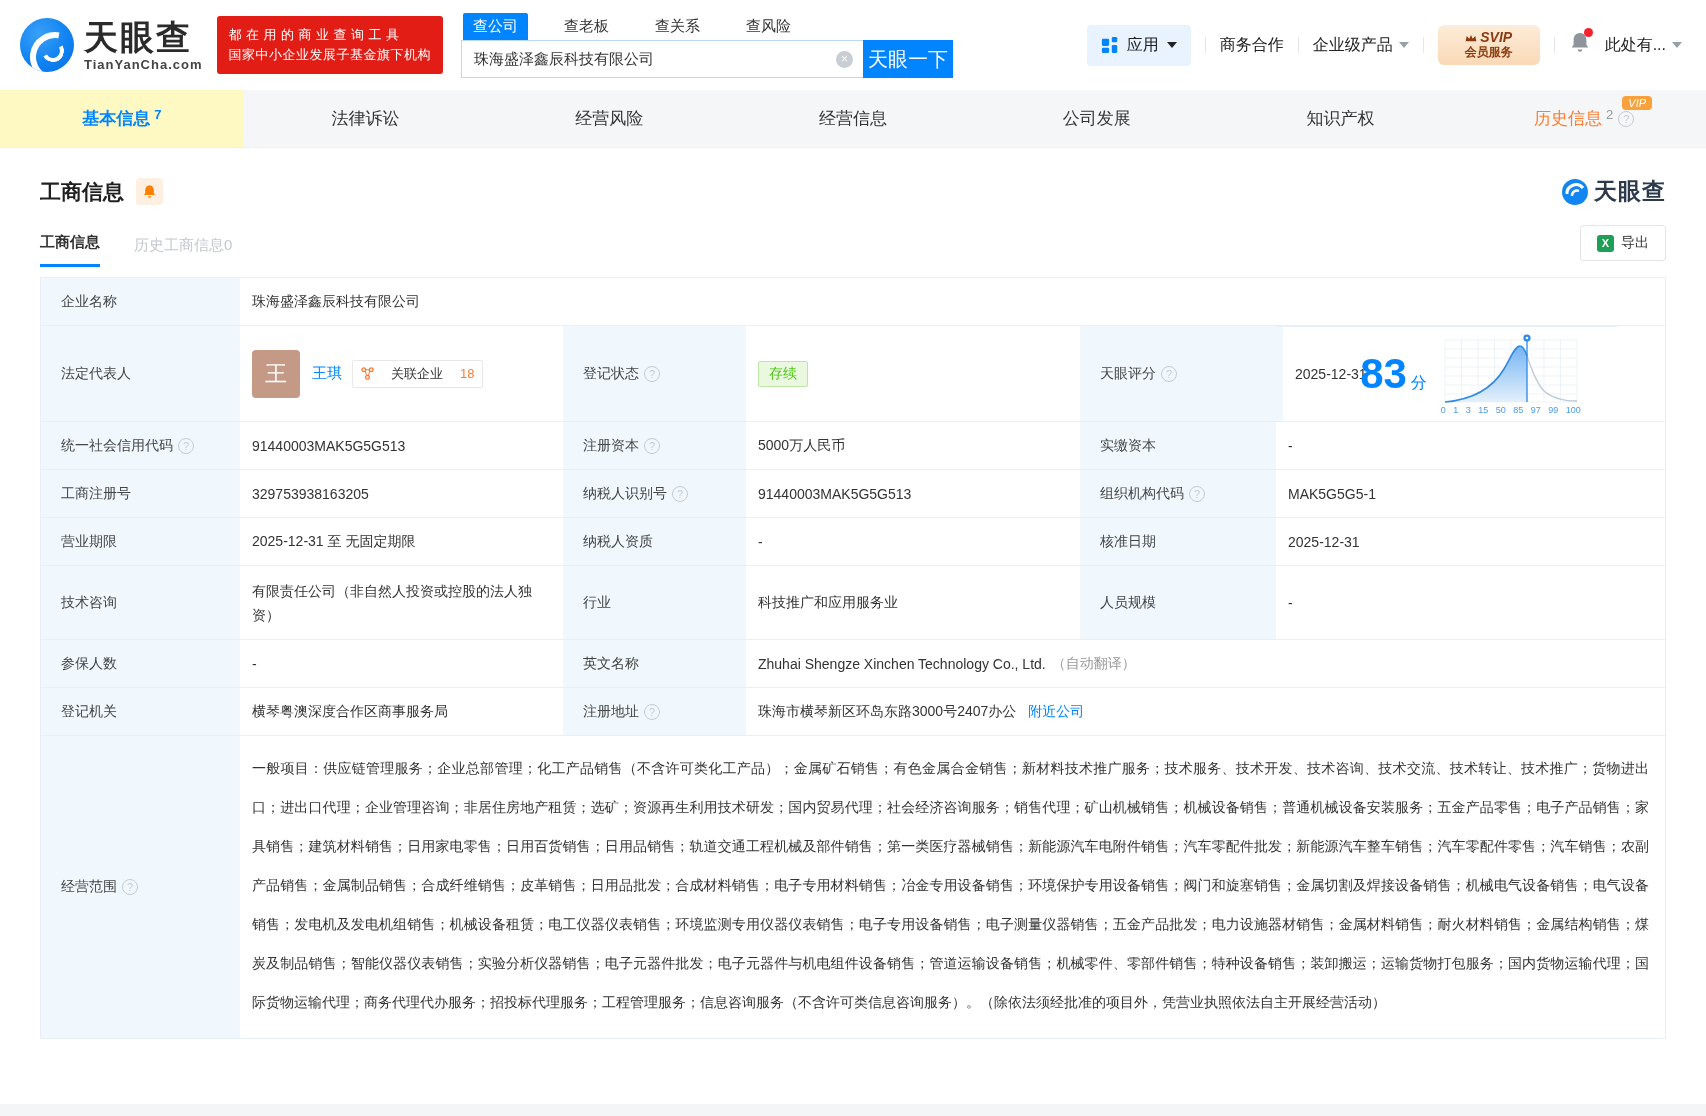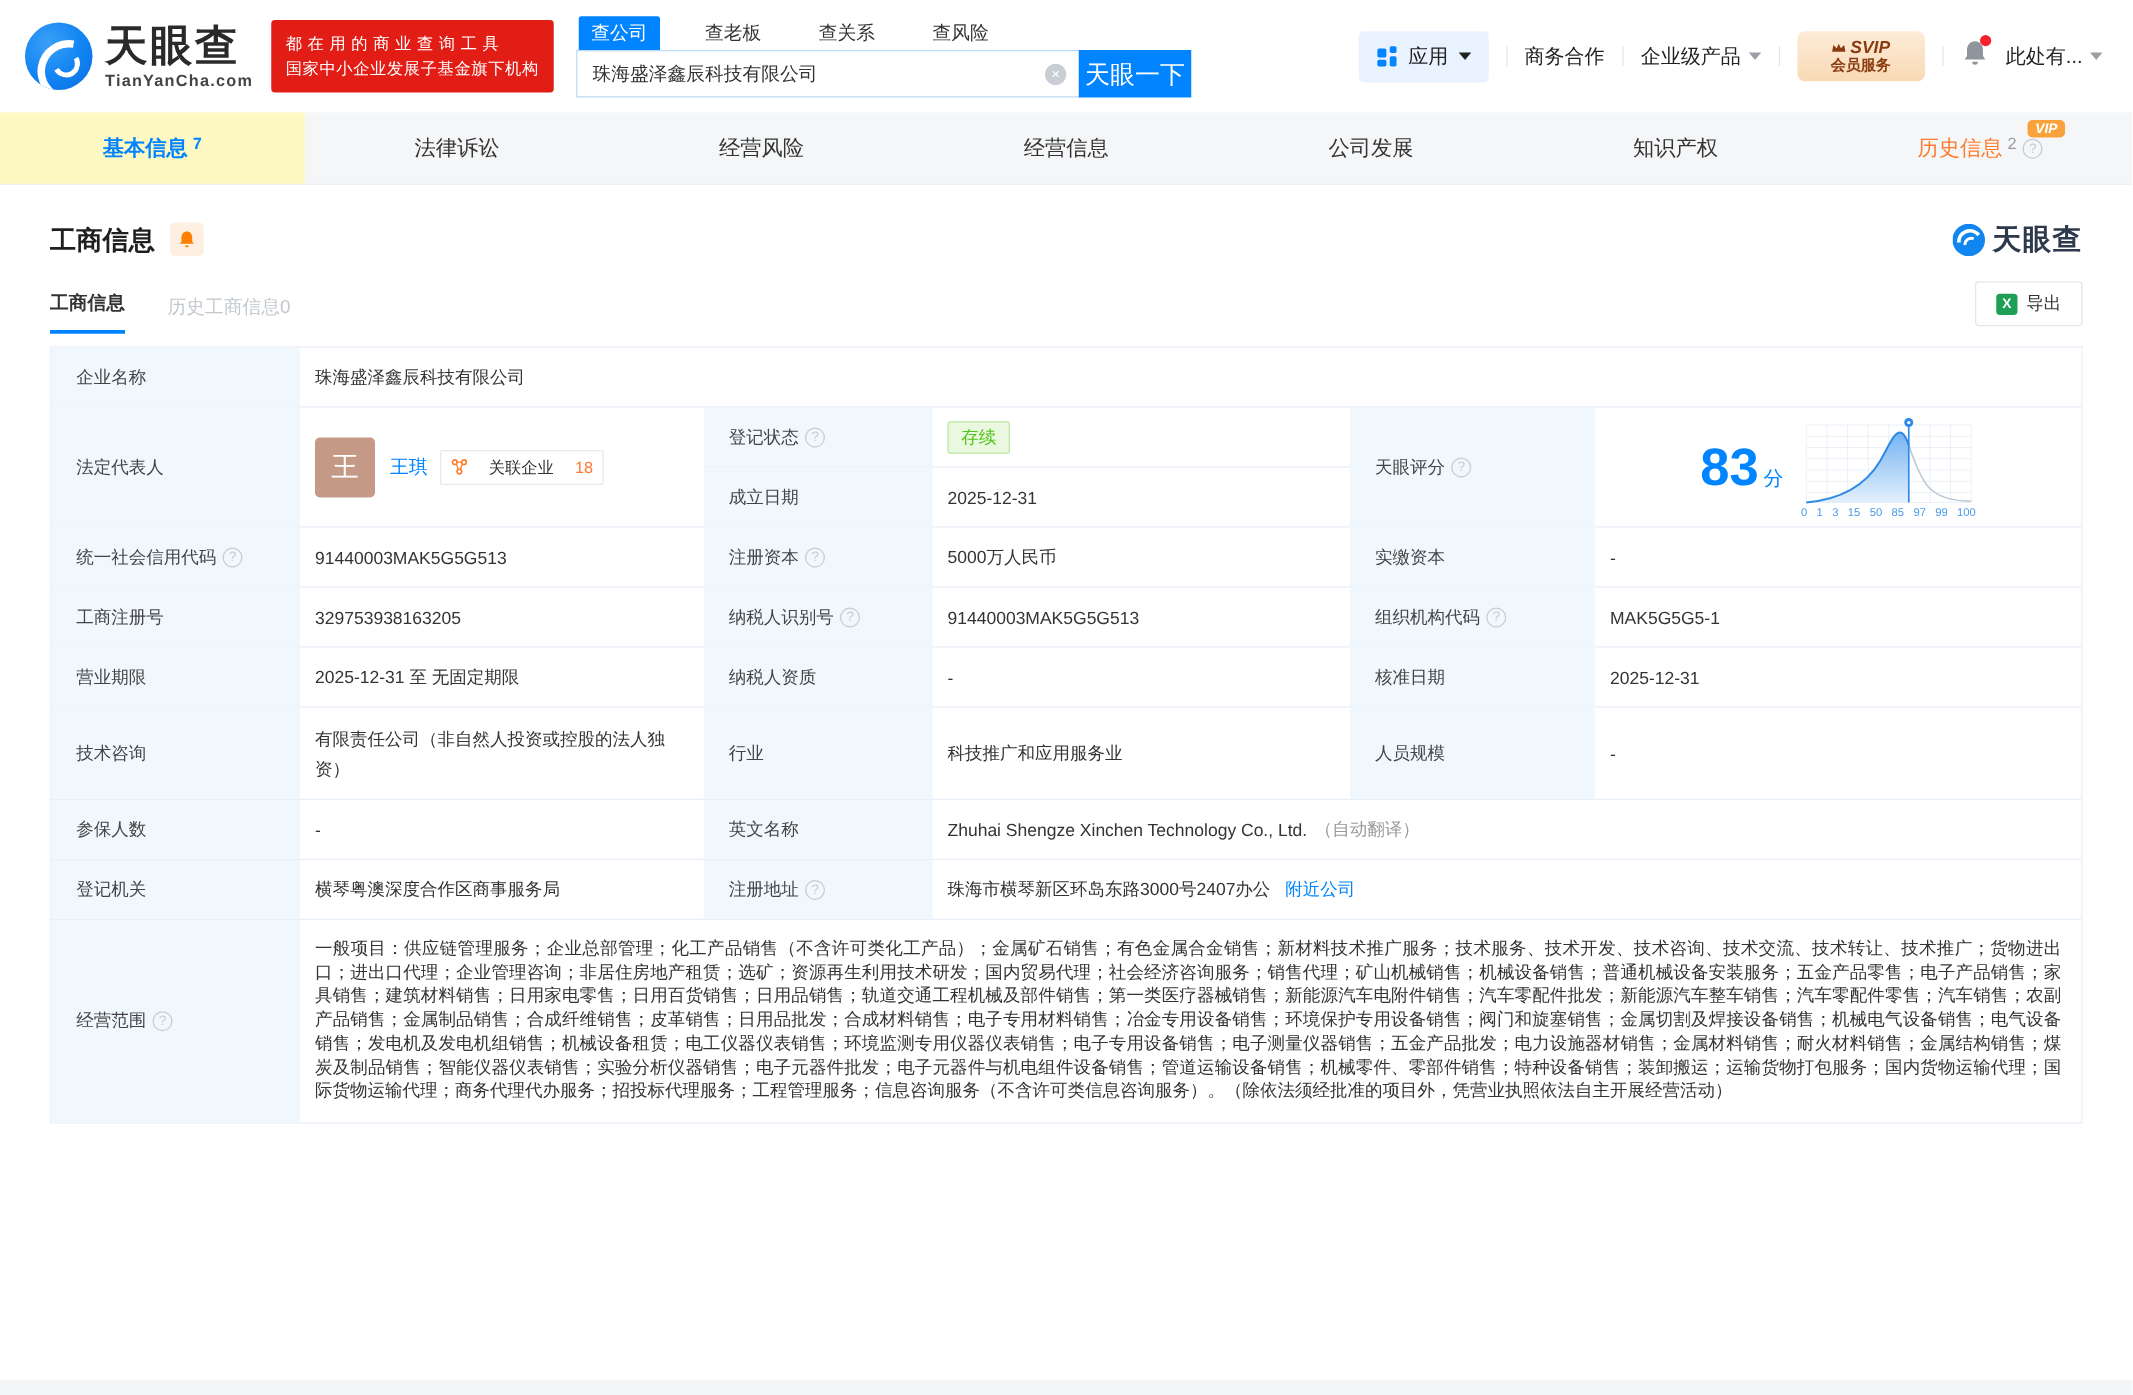--- a/index.html
+++ b/index.html
@@ -56,21 +56,21 @@
   
   .nav { height:58px; background:#f5f6f8; display:flex; border-bottom:1px solid #eef0f2; }
   .nav-tab { flex:1; display:flex; align-items:center; justify-content:center; font-size:17px;
     color:#333; cursor:pointer; position:relative; }
   .nav-tab.active { background:#fef9c3; color:#0084ff; font-weight:bold; }
   .nav-count { font-size:13px; margin-left:4px; transform:translateY(-4px); display:inline-block; }
   .nav-tab.active .nav-count { color:#0084ff; }
   .nav-tab.vip-tab { color:#ff7b2e; }
   .nav-count.gray { color:#999; }
   .vip-flag { position:absolute; top:6px; right:54px; background:#f9a13a; color:#fff; font-size:11px;
-    font-weight:bold; font-style:italic; border-radius:4px; padding:1px 6px; }
+    font-weight:normal; font-style:italic; border-radius:4px; padding:1px 6px; }
   .help-circle { width:16px; height:16px; border:1px solid #c6cbd1; color:#c6cbd1; border-radius:50%;
     font-size:11px; line-height:14px; text-align:center; display:inline-block; margin-left:5px; }
 
   
   .main { padding:0 40px; }
   .section-head { display:flex; align-items:center; margin-top:28px; }
   .section-title { font-size:21px; font-weight:bold; color:#1f1f1f; }
   .bell-chip { width:27px; height:27px; margin-left:12px; background:#fdf0e3; border-radius:4px;
     display:flex; align-items:center; justify-content:center; cursor:pointer; }
   .watermark { margin-left:auto; display:flex; align-items:center; gap:6px; }
@@ -89,21 +89,21 @@
 
   
   .biz-table { margin-top:10px; border:1px solid #e7f0f8; border-bottom:none; font-size:14px; }
   .t-row { display:flex; border-bottom:1px solid #e7f0f8; }
   .t-label { background:#f0f8fe; color:#404say040; display:flex; align-items:center; padding:0 10px 0 20px;
     flex:0 0 auto; color:#444; }
   .t-value { display:flex; align-items:center; padding:0 14px 0 12px; color:#333; }
   .w1{width:199px;} .w2{width:323px;} .w3{width:183px;} .w4{width:334px;} .w5{width:196px;} .w6{flex:1;}
   .h48 { min-height:48px; }
   .h74 { min-height:74px; }
-  .stack { display:flex; flex-direction:column; }
+  .stack { display:flex; flex-direction:row;gap:20px; }
   .stack .sub-row { display:flex; flex:1; }
   .stack .sub-row + .sub-row { border-top:1px solid #e7f0f8; }
 
   .avatar { width:48px; height:48px; border-radius:4px; background:#c49a87; color:#fff; font-size:22px;
     display:flex; align-items:center; justify-content:center; flex:0 0 auto; }
   .rep-name { color:#0084ff; font-size:15px; margin-left:12px; cursor:pointer; }
   .rel-badge { margin-left:10px; border:1px solid #e8e8e8; border-radius:2px; padding:4px 8px;
     display:flex; align-items:center; gap:17px; font-size:13px; color:#333; cursor:pointer; }
   .rel-count { color:#ff7b2e; }
 
@@ -112,21 +112,21 @@
 
   .score-cell { display:flex; align-items:center; justify-content:center; gap:14px; padding:6px 10px; }
   .score-num { font-size:42px; font-weight:bold; color:#0084ff; line-height:1; }
   .score-unit { font-size:16px; color:#0084ff; }
   .score-chart { display:flex; flex-direction:column; }
   .ticks { display:flex; justify-content:space-between; width:140px; font-size:9px; color:#4a9bea; margin-top:1px; }
 
   .muted { color:#999; margin-left:6px; }
   .link { color:#0084ff; cursor:pointer; margin-left:12px; white-space:nowrap; }
 
-  .scope-value { display:block; padding:13px 16px 16px 12px; line-height:19px; text-align:justify; }
+  .scope-value { display:block; padding:13px 16px 16px 12px; line-height:39px; text-align:justify; }
 
   .footer-strip { position:absolute; left:0; bottom:0; width:100%; height:12px; background:#f4f5f7; }
 </style>
 </head>
 <body>
 
 <div class="header">
   <div class="logo">
     <div class="logo-swirl"></div>
     <div class="logo-text">

